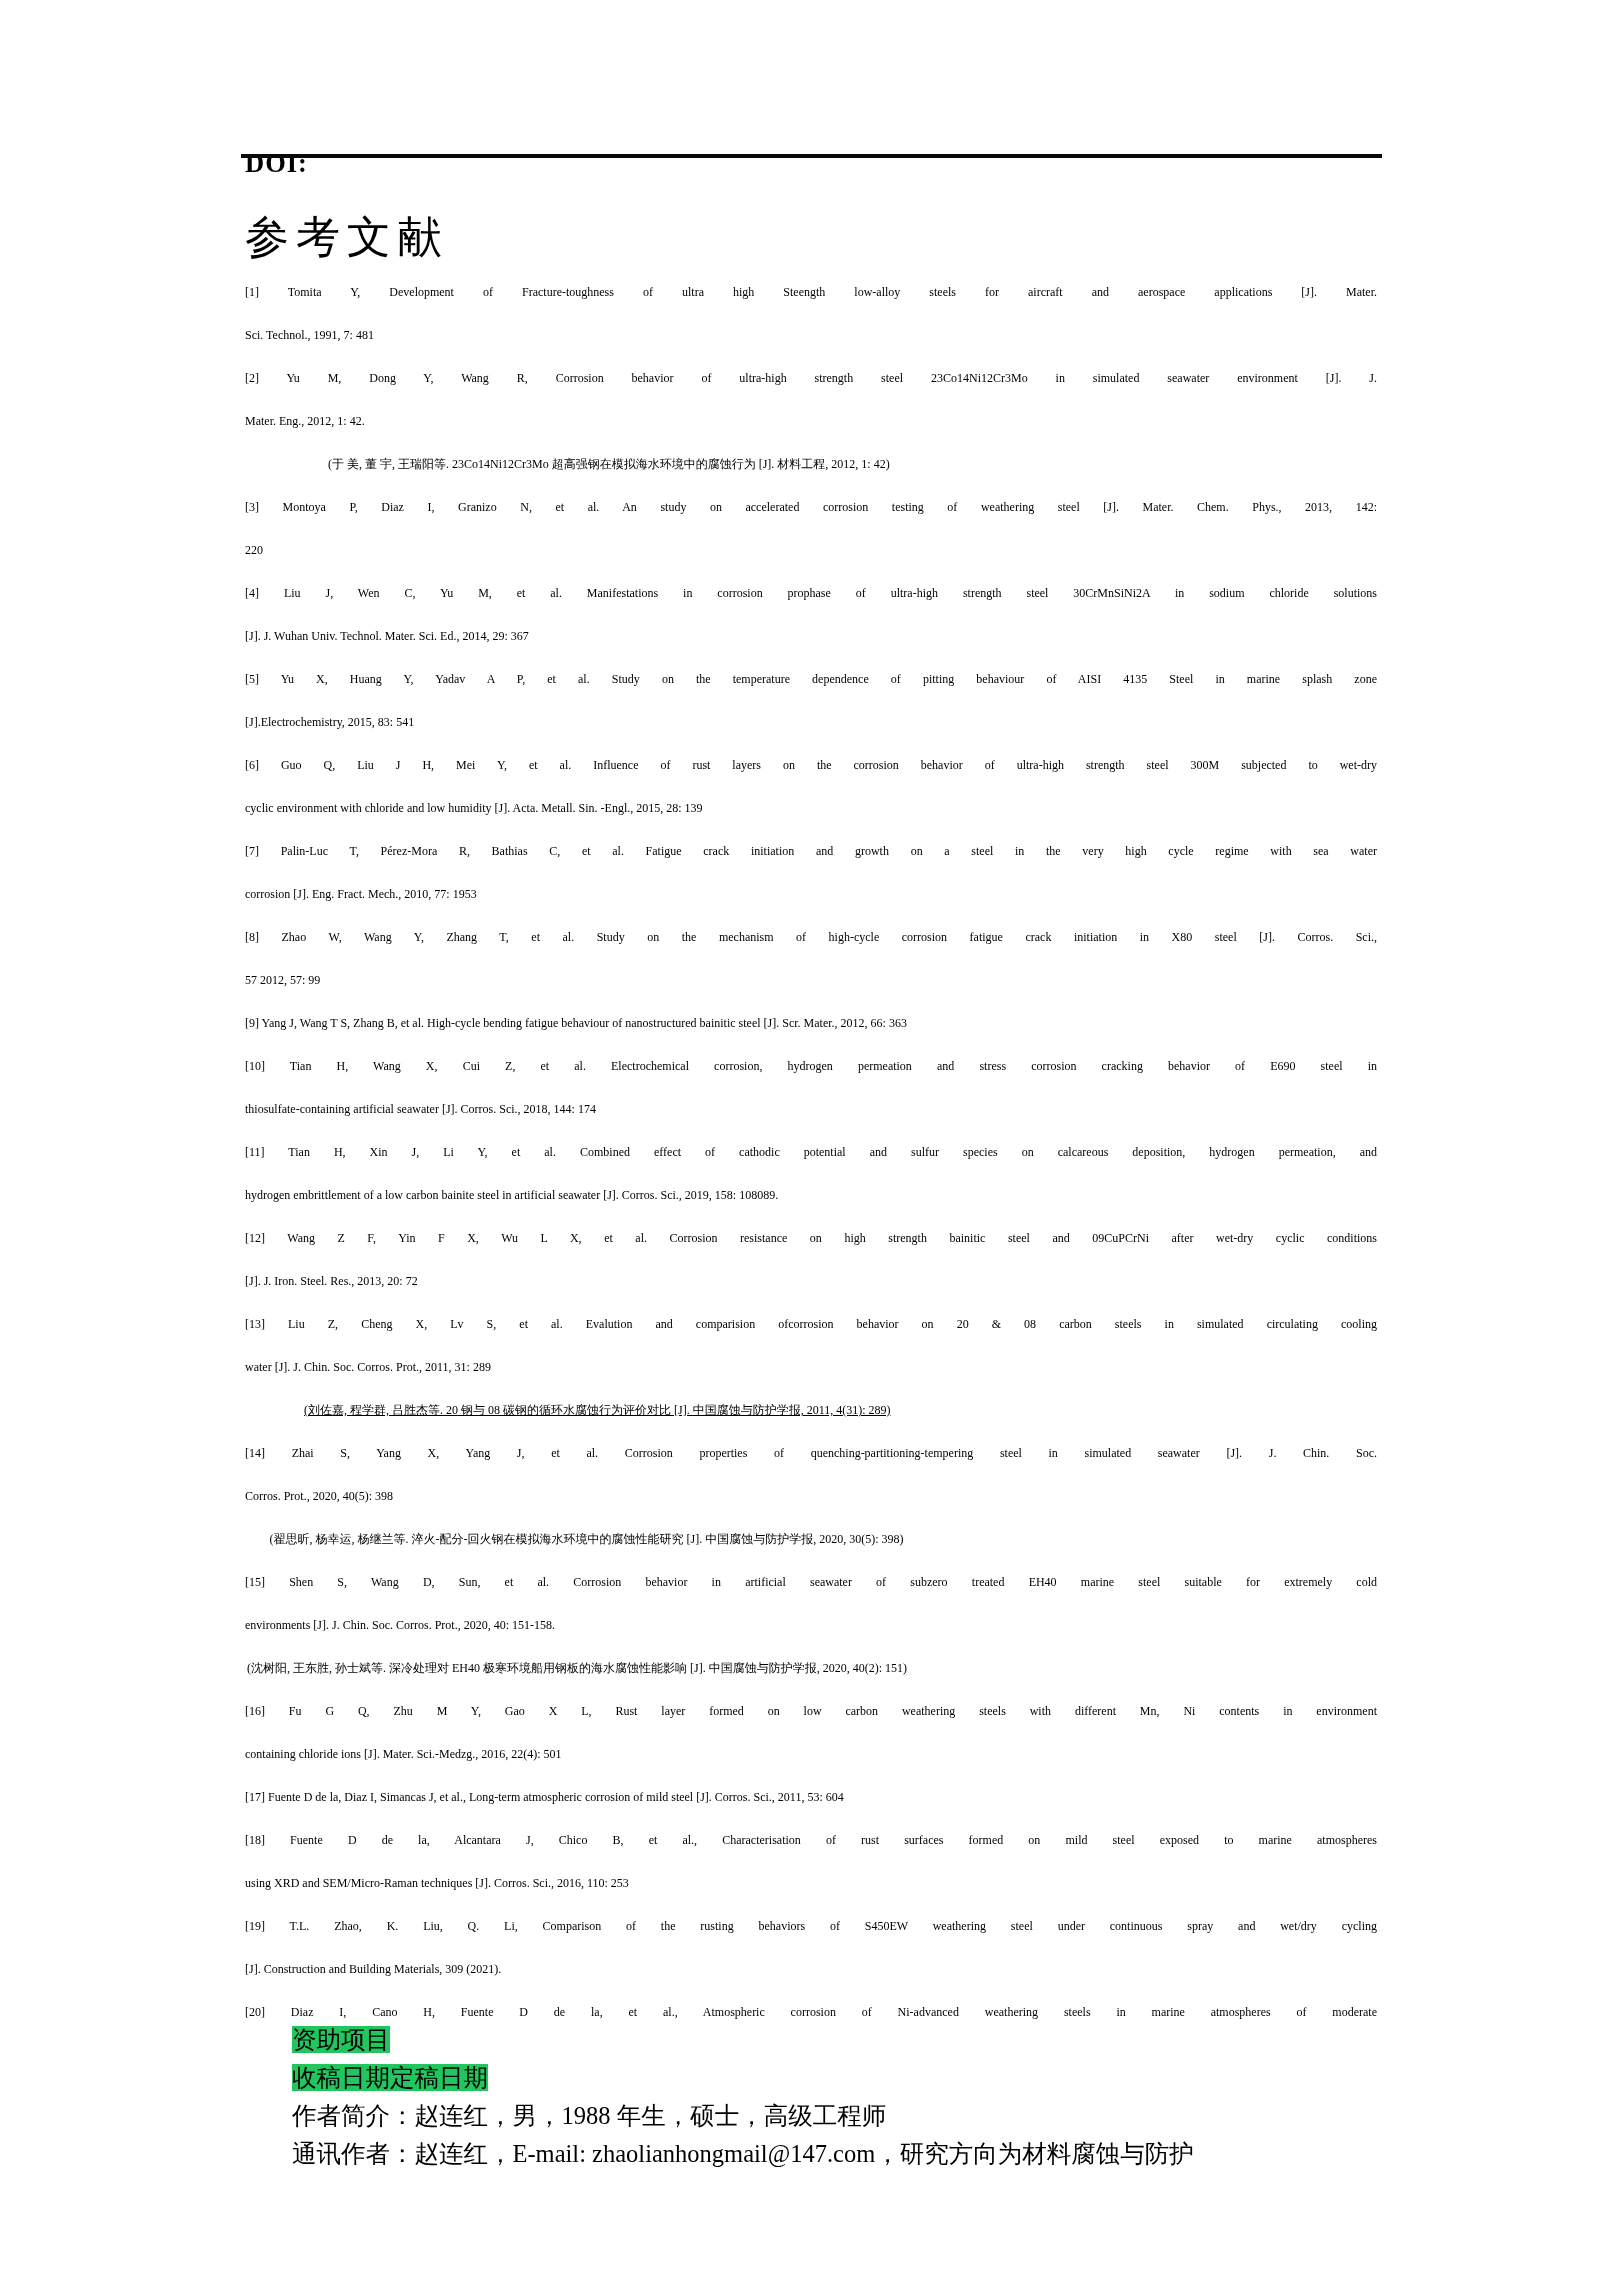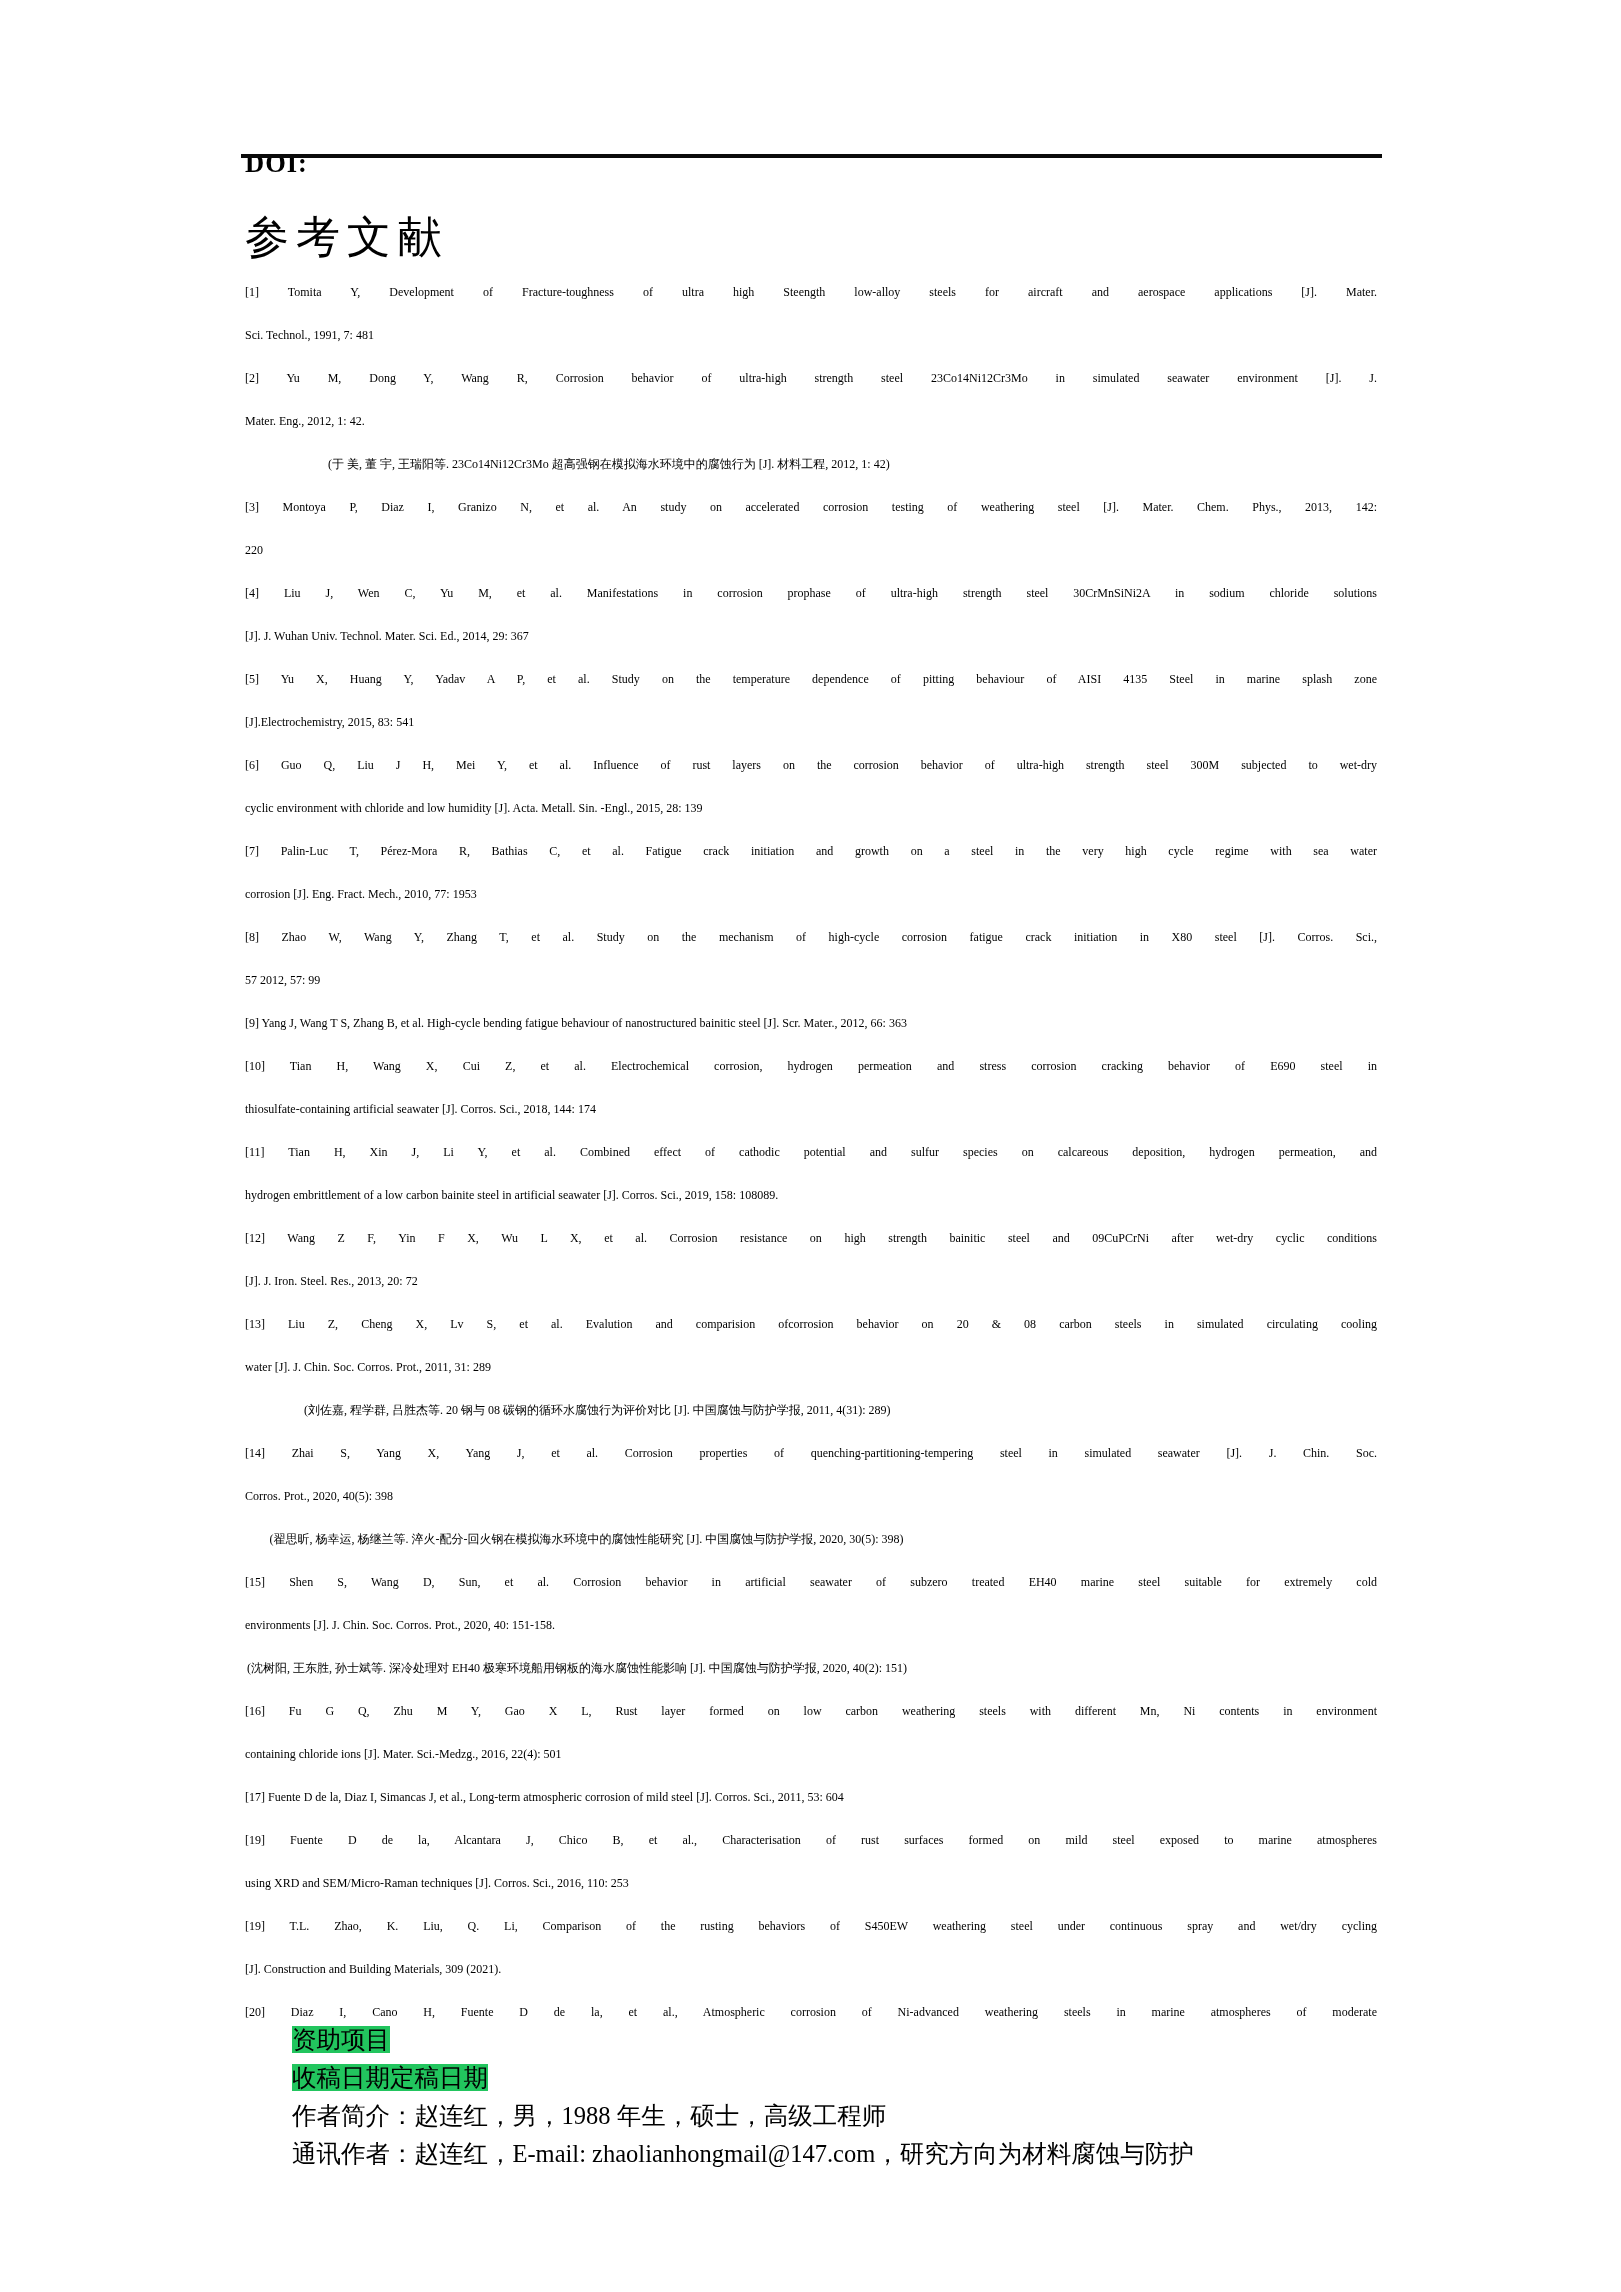--- a/index.html
+++ b/index.html
@@ -88,31 +88,31 @@
       <div class="ref-line">57 2012, 57: 99</div>
       <div class="ref-line">[9] Yang J, Wang T S, Zhang B, et al. High-cycle bending fatigue behaviour of nanostructured bainitic steel [J]. Scr. Mater., 2012, 66: 363</div>
       <div class="ref-line full">[10] Tian H, Wang X, Cui Z, et al. Electrochemical corrosion, hydrogen permeation and stress corrosion cracking behavior of E690 steel in</div>
       <div class="ref-line">thiosulfate-containing artificial seawater [J]. Corros. Sci., 2018, 144: 174</div>
       <div class="ref-line full">[11] Tian H, Xin J, Li Y, et al. Combined effect of cathodic potential and sulfur species on calcareous deposition, hydrogen permeation, and</div>
       <div class="ref-line">hydrogen embrittlement of a low carbon bainite steel in artificial seawater [J]. Corros. Sci., 2019, 158: 108089.</div>
       <div class="ref-line full">[12] Wang Z F, Yin F X, Wu L X, et al. Corrosion resistance on high strength bainitic steel and 09CuPCrNi after wet-dry cyclic conditions</div>
       <div class="ref-line">[J]. J. Iron. Steel. Res., 2013, 20: 72</div>
       <div class="ref-line full">[13] Liu Z, Cheng X, Lv S, et al. Evalution and comparision ofcorrosion behavior on 20 &amp; 08 carbon steels in simulated circulating cooling</div>
       <div class="ref-line">water [J]. J. Chin. Soc. Corros. Prot., 2011, 31: 289</div>
-      <div class="ref-line" style="padding-left: 59px;">(刘佐嘉, 程学群, 吕胜杰等. 20 钢与 08 碳钢的循环水腐蚀行为评价对比 [J]. 中国腐蚀与防护学报, 2011, 4(31): 289)</div>
+      <div class="ref-line" style="padding-left: 59px; text-decoration: underline;">(刘佐嘉, 程学群, 吕胜杰等. 20 钢与 08 碳钢的循环水腐蚀行为评价对比 [J]. 中国腐蚀与防护学报, 2011, 4(31): 289)</div>
       <div class="ref-line full">[14] Zhai S, Yang X, Yang J, et al. Corrosion properties of quenching-partitioning-tempering steel in simulated seawater [J]. J. Chin. Soc.</div>
       <div class="ref-line">Corros. Prot., 2020, 40(5): 398</div>
       <div class="ref-line" style="padding-left: 24.5px;">(翟思昕, 杨幸运, 杨继兰等. 淬火-配分-回火钢在模拟海水环境中的腐蚀性能研究 [J]. 中国腐蚀与防护学报, 2020, 30(5): 398)</div>
       <div class="ref-line full">[15] Shen S, Wang D, Sun, et al. Corrosion behavior in artificial seawater of subzero treated EH40 marine steel suitable for extremely cold</div>
       <div class="ref-line">environments [J]. J. Chin. Soc. Corros. Prot., 2020, 40: 151-158.</div>
       <div class="ref-line" style="padding-left: 2px;">(沈树阳, 王东胜, 孙士斌等. 深冷处理对 EH40 极寒环境船用钢板的海水腐蚀性能影响 [J]. 中国腐蚀与防护学报, 2020, 40(2): 151)</div>
       <div class="ref-line full">[16] Fu G Q, Zhu M Y, Gao X L, Rust layer formed on low carbon weathering steels with different Mn, Ni contents in environment</div>
       <div class="ref-line">containing chloride ions [J]. Mater. Sci.-Medzg., 2016, 22(4): 501</div>
       <div class="ref-line">[17] Fuente D de la, Diaz I, Simancas J, et al., Long-term atmospheric corrosion of mild steel [J]. Corros. Sci., 2011, 53: 604</div>
-      <div class="ref-line full">[19] Fuente D de la, Alcantara J, Chico B, et al., Characterisation of rust surfaces formed on mild steel exposed to marine atmospheres</div>
+      <div class="ref-line full">[18] Fuente D de la, Alcantara J, Chico B, et al., Characterisation of rust surfaces formed on mild steel exposed to marine atmospheres</div>
       <div class="ref-line">using XRD and SEM/Micro-Raman techniques [J]. Corros. Sci., 2016, 110: 253</div>
       <div class="ref-line full">[19] T.L. Zhao, K. Liu, Q. Li, Comparison of the rusting behaviors of S450EW weathering steel under continuous spray and wet/dry cycling</div>
       <div class="ref-line">[J]. Construction and Building Materials, 309 (2021).</div>
       <div class="ref-line full">[20] Diaz I, Cano H, Fuente D de la, et al., Atmospheric corrosion of Ni-advanced weathering steels in marine atmospheres of moderate</div>
     </div>
   <div class="footer" id="footer">
       <div class="foot-line"><span class="shade">资助项目</span></div>
       <div class="foot-line"><span class="shade">收稿日期定稿日期</span></div>
       <div class="foot-line"><span>作者简介：赵连红，男，1988 年生，硕士，高级工程师</span></div>
       <div class="foot-line"><span>通讯作者：赵连红，E-mail: zhaolianhongmail@147.com，研究方向为材料腐蚀与防护</span></div>

